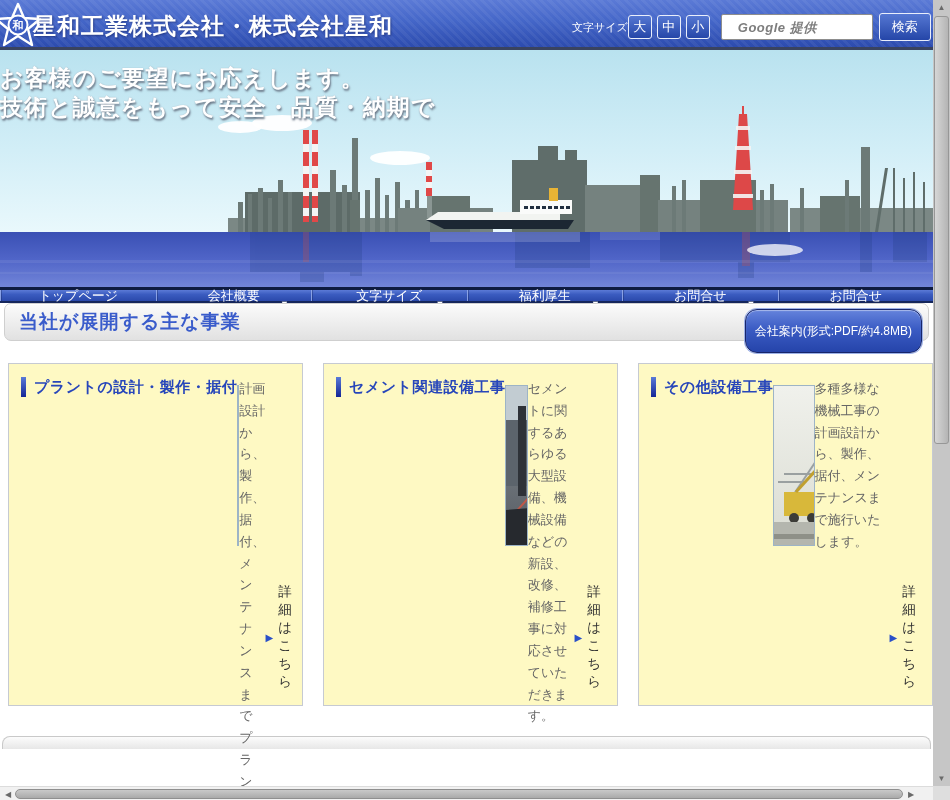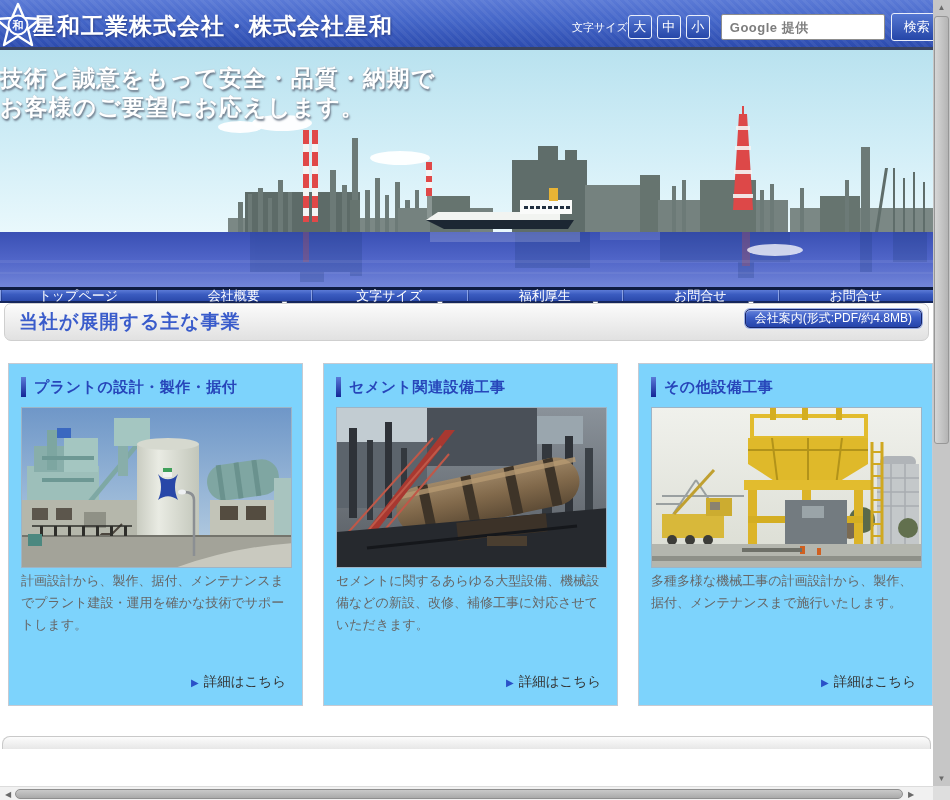--- a/index.html
+++ b/index.html
@@ -13,22 +13,22 @@
     background:linear-gradient(180deg,#5b7ad6 0%,#4466c8 45%,#2c4bae 100%); border-bottom:3px solid #39435f; }
   .site-header::after { content:""; position:absolute; inset:0;
     background:repeating-linear-gradient(45deg, rgba(255,255,255,.05) 0 3px, rgba(255,255,255,0) 3px 6px); pointer-events:none; }
   .logo { position:absolute; left:-7px; top:2px; width:50px; height:47px; z-index:2; }
   .site-title { position:absolute; left:33px; top:11px; font-size:23px; font-weight:bold; color:#fff;
     letter-spacing:1px; text-shadow:1px 1px 2px rgba(10,20,70,.45); z-index:2; white-space:nowrap; }
   .header-tools { position:absolute; left:572px; top:13px; display:flex; align-items:center; z-index:2; white-space:nowrap; }
   .fs-label { color:#fff; font-size:11px; }
   .hbtn { width:24px; height:24px; margin-right:5px; color:#fff; font-size:13px; line-height:22px; text-align:center;
     background:linear-gradient(180deg,#5577d2,#2546a8); border:1px solid #e9eefb; border-radius:3px; cursor:pointer; }
-  .search-input { width:164px; height:26px; margin:0 6px 0 6px; border:1px solid #8d8d8d; border-radius:2px;
-    padding:0 8px; font-size:13px; color:#333; background:#fff; }
+  .search-input { width:152px; height:26px; margin:0 6px 0 6px; border:1px solid #8d8d8d; border-radius:2px;
+    padding:0 16px; font-size:13px; color:#333; background:#fff;font-style:italic; }
   .search-input::placeholder { color:#7d7d7d; font-weight:bold; letter-spacing:.5px; }
   .search-btn { width:52px; height:28px; color:#fff; font-size:13px;
     background:linear-gradient(180deg,#5577d2,#2546a8); border:1px solid #e9eefb; border-radius:3px; cursor:pointer; }
 
   
   .hero { position:relative; width:933px; height:237px; overflow:hidden; }
   .hero svg { position:absolute; left:0; top:0; display:block; }
   .tagline { position:absolute; left:0; top:14px; z-index:3; font-family:"Liberation Serif", serif;
     font-weight:bold; color:#fff; font-size:23px; line-height:29px; letter-spacing:1px;
     text-shadow:1px 2px 2px rgba(104,116,132,.95), 0 0 1px rgba(120,130,145,.6); }
@@ -40,27 +40,27 @@
     color:#fff; font-size:13px; text-decoration:none; border-left:1px solid rgba(150,173,235,.85);
     box-shadow:inset 1px 0 0 rgba(20,35,90,.35); cursor:pointer; }
   .nav-arrow { position:absolute; right:22px; top:9px; font-size:9px; color:#fff; }
 
   
   .main-area { position:relative; width:933px; background:#fff; }
   .section-bar { position:relative; margin:0 4px 0 4px; height:38px; border:1px solid #cfcfcf; border-radius:7px;
     background:linear-gradient(180deg,#fbfbfb 0%,#ededed 55%,#e1e1e1 100%);
     box-shadow:inset 0 1px 0 #fff; display:flex; align-items:center; }
   .section-title { font-size:19px; font-weight:bold; color:#3a5ccb; padding-left:14px; letter-spacing:1px; }
-  .pdf-btn { position:absolute; right:6px; top:5px; height:19px; padding:0 9px; color:#fff; font-size:12px;
+  .pdf-btn { position:absolute; right:6px; top:5px; height:44px; padding:0 9px; color:#fff; font-size:12px;
     background:linear-gradient(180deg,#6583dc 0%,#3b5cc4 45%,#2544aa 100%);
-    border:1px solid #17266c; border-radius:5px; box-shadow:0 0 0 1px #9db1e6, inset 0 1px 1px rgba(255,255,255,.45);
+    border:1px solid #17266c; border-radius:12px; box-shadow:0 0 0 1px #9db1e6, inset 0 1px 1px rgba(255,255,255,.45);
     cursor:pointer; white-space:nowrap; }
 
   .cards { display:flex; gap:20px; padding-left:8px; margin-top:22px; }
-  .card { width:295px; height:343px; background:#7dd3fc; border:1px solid #c6cad2; padding:12px; display:flex; flex-direction:column; }
+  .card { width:295px; height:343px; background:#fef9c3; border:1px solid #c6cad2; padding:12px; display:flex; flex-direction:row; }
   .card-title-row { display:flex; align-items:center; height:22px; }
   .accent-bar { width:5px; height:20px; margin-right:8px; background:linear-gradient(180deg,#5a7ad8,#142696); }
   .card-title { font-size:15px; font-weight:bold; color:#2746ba; letter-spacing:.5px; white-space:nowrap; }
   .card-image { margin-top:9px; width:271px; height:161px; border:1px solid #9db4c6; overflow:hidden; background:#dfe6ea; }
   .card-image svg { display:block; }
   .card-body { margin-top:2px; font-size:13px; color:#666; line-height:1.68; }
   .card-link { margin-top:auto; align-self:flex-end; display:flex; align-items:center; font-size:13.5px; color:#333;
     text-decoration:none; cursor:pointer; padding:2px 4px 2px 0; }
   .tri-icon { color:#2a50c8; font-size:10px; margin-right:5px; }
 
@@ -224,22 +224,22 @@
         </g>
         <rect x="303" y="182" width="6" height="30" fill="#c05050" opacity="0.3"></rect>
         <rect x="742" y="182" width="8" height="34" fill="#c05050" opacity="0.3"></rect>
         <rect x="430" y="182" width="150" height="10" fill="#ffffff" opacity="0.18"></rect>
         <rect x="600" y="182" width="60" height="8" fill="#ffffff" opacity="0.12"></rect>
         <ellipse cx="775" cy="200" rx="28" ry="6" fill="#ffffff" opacity="0.75"></ellipse>
         <rect x="0" y="210" width="933" height="3" fill="#ffffff" opacity="0.08"></rect>
         <rect x="0" y="222" width="933" height="2" fill="#ffffff" opacity="0.06"></rect>
       </svg>
       <div class="tagline">
+        <div>お客様のご要望にお応えします。</div>
         <div>技術と誠意をもって安全・品質・納期で</div>
-        <div>お客様のご要望にお応えします。</div>
       </div>
     </div>
 
     <nav class="main-nav">
       <a class="nav-item">
         <span>トップページ</span>
       </a>
       <a class="nav-item">
         <span>会社概要</span>
         <span class="nav-arrow">▼</span>

